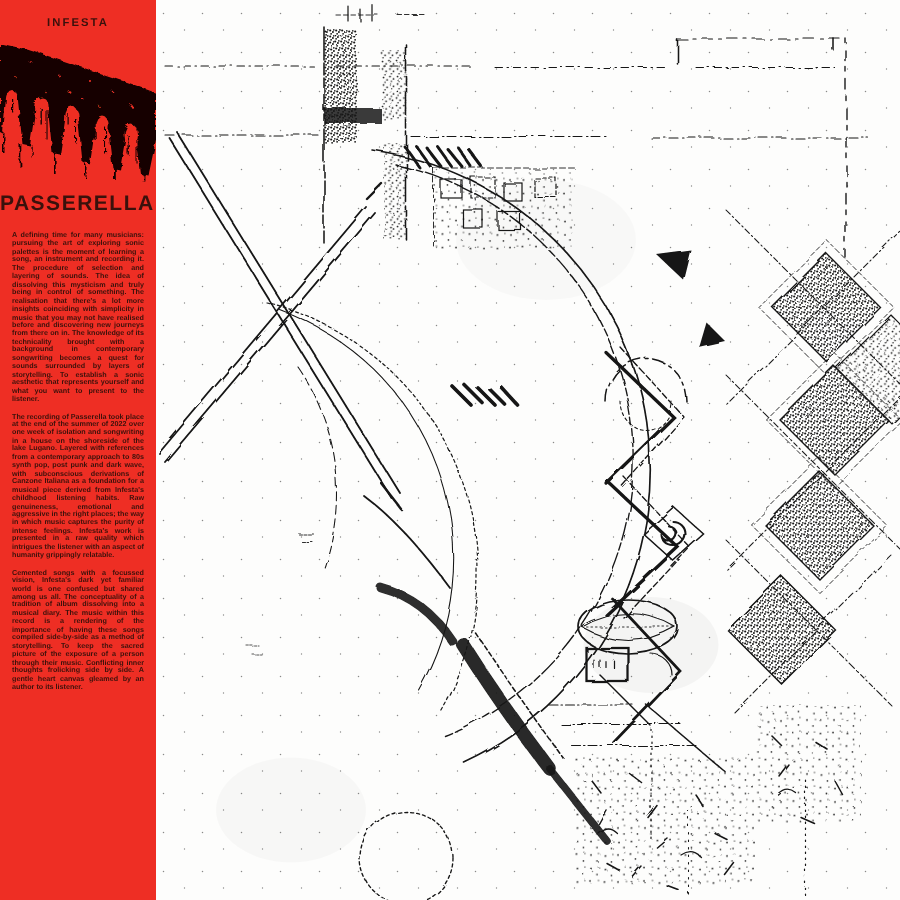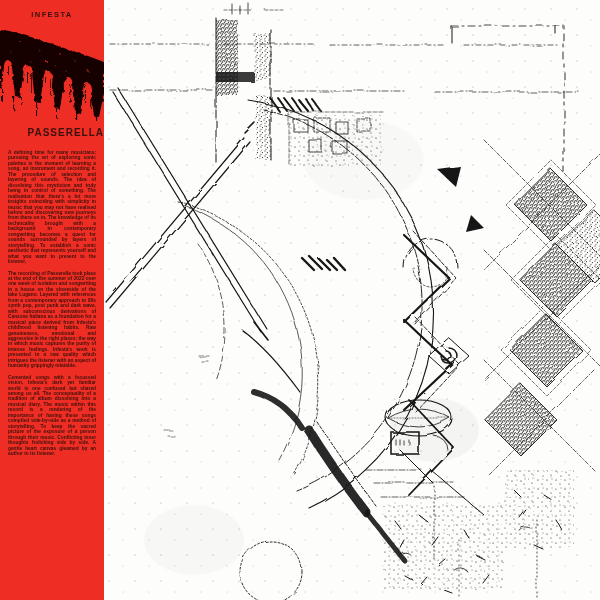--- a/index.html
+++ b/index.html
@@ -4,21 +4,21 @@
 <style>
   html,body{margin:0;padding:0;background:#fff;}
   .cover{position:relative;width:600px;height:600px;overflow:hidden;
          background:#ec4899;font-family:"Liberation Sans",sans-serif;}
   
   .red-panel{position:absolute;left:0;top:0;width:104px;height:600px;
              background:#ee2e24;color:#3d120c;z-index:2;}
   .artist{margin:10px 0 2px;text-align:center;font-size:7.5px;font-weight:bold;
           letter-spacing:1.4px;color:#3a110c;}
   .bridge{display:block;margin:0;width:104px;height:100px;}
-  .album-title{text-align:right;font-size:10px;font-weight:bold;
+  .album-title{text-align:left;font-size:14px;font-weight:bold;
                letter-spacing:1px;margin:6px 0 12px;color:#3a110c;}
   .liner{padding:0 8px;font-size:4.8px;line-height:5.45px;font-weight:bold;
          text-align:justify;color:#3d120c;}
   .liner p{margin:0 0 6px 0;}
   
   .artwork{position:absolute;left:104px;top:0;width:496px;height:600px;
            background:#fdfdfc;}
   .etch{display:block;width:496px;height:600px;}
 </style>
 </head>

